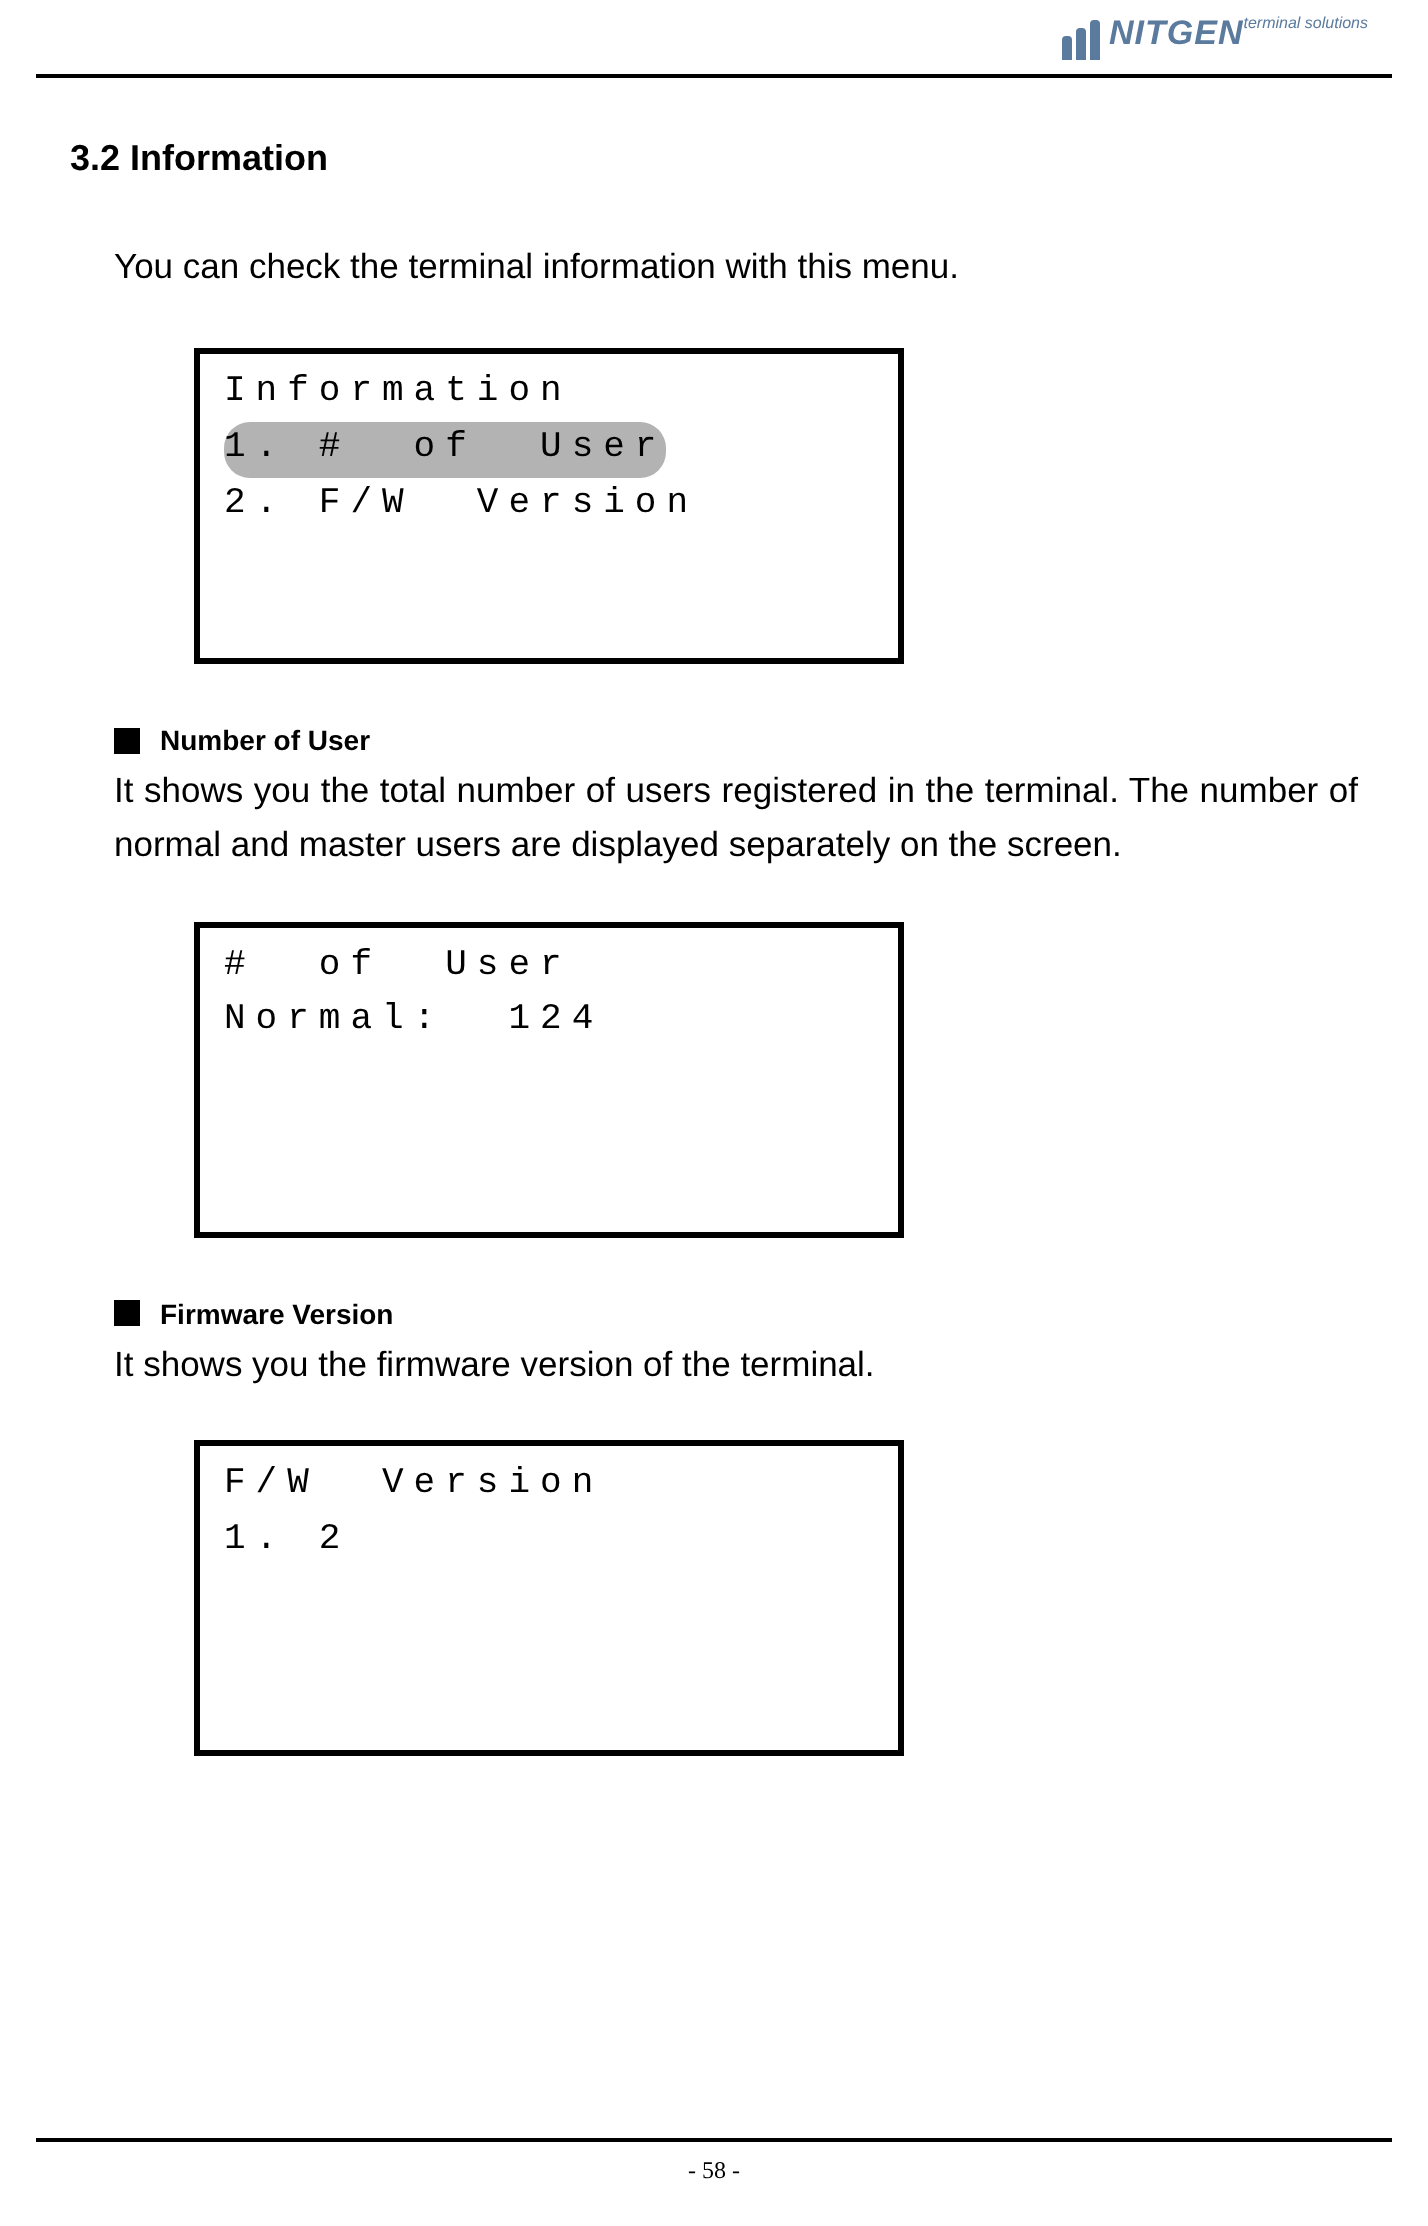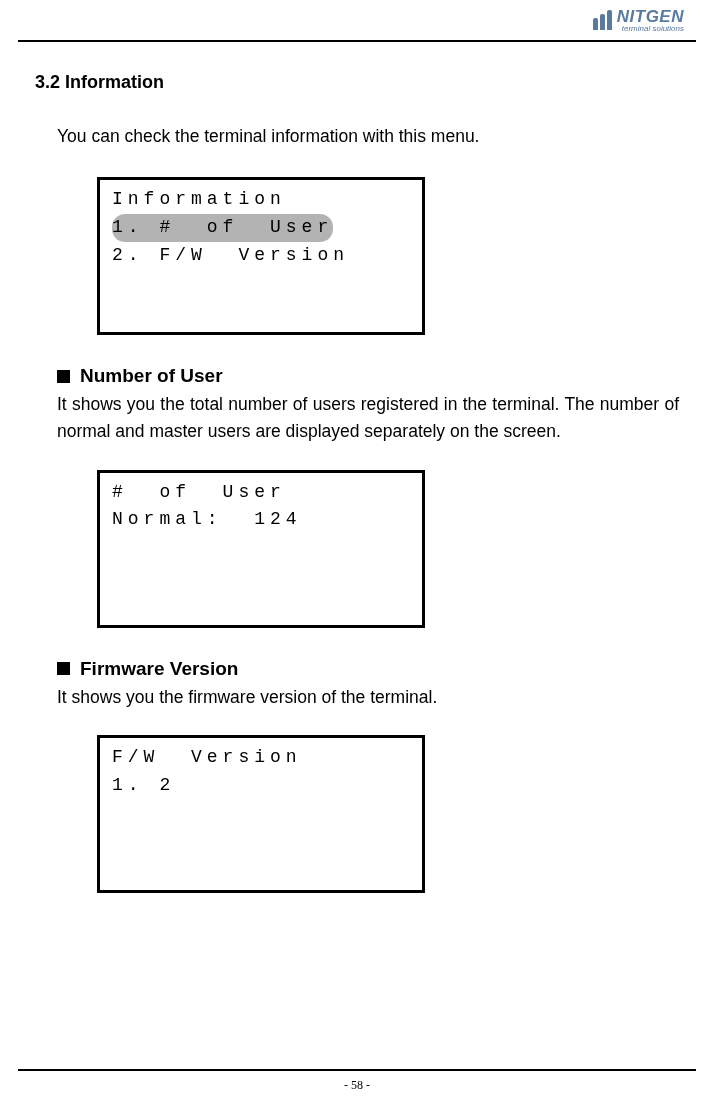--- a/index.html
+++ b/index.html
@@ -34,21 +34,21 @@
     .logo-bar {
       width: 5px;
       background: #5a7a9e;
       border-radius: 2px 2px 0 0;
     }
     .logo-bar.b1 { height: 12px; }
     .logo-bar.b2 { height: 16px; }
     .logo-bar.b3 { height: 20px; }
     .logo-text-group {
       display: flex;
-      flex-direction: column;
+      flex-direction: row;
       line-height: 1;
     }
     .logo-name {
       font-weight: bold;
       font-style: italic;
       font-size: 17px;
       color: #5a7a9e;
       letter-spacing: 0.5px;
     }
     .logo-sub {
@@ -71,21 +71,21 @@
       margin-bottom: 30px;
     }
     .intro {
       font-size: 17.5px;
       margin-left: 22px;
       margin-bottom: 28px;
       line-height: 1.5;
     }
     .lcd-box {
       border: 3px solid black;
-      width: 328px;
+      width: 355px;
       margin-left: 62px;
       font-family: "Courier New", monospace;
       font-size: 18px;
       letter-spacing: 5px;
       padding: 6px 12px 8px 12px;
       line-height: 1.55;
       margin-bottom: 30px;
       height: 158px;
     }
     .lcd-line {
@@ -102,21 +102,21 @@
       gap: 10px;
       margin-left: 22px;
       margin-bottom: 4px;
     }
     .bullet-square {
       width: 13px;
       height: 13px;
       background: black;
     }
     .bullet-title {
-      font-size: 19px;
+      font-size: 14px;
       font-weight: bold;
     }
     .body-text {
       font-size: 17.5px;
       margin-left: 22px;
       line-height: 1.55;
       margin-bottom: 24px;
       text-align: justify;
     }
     .hr-bottom {

